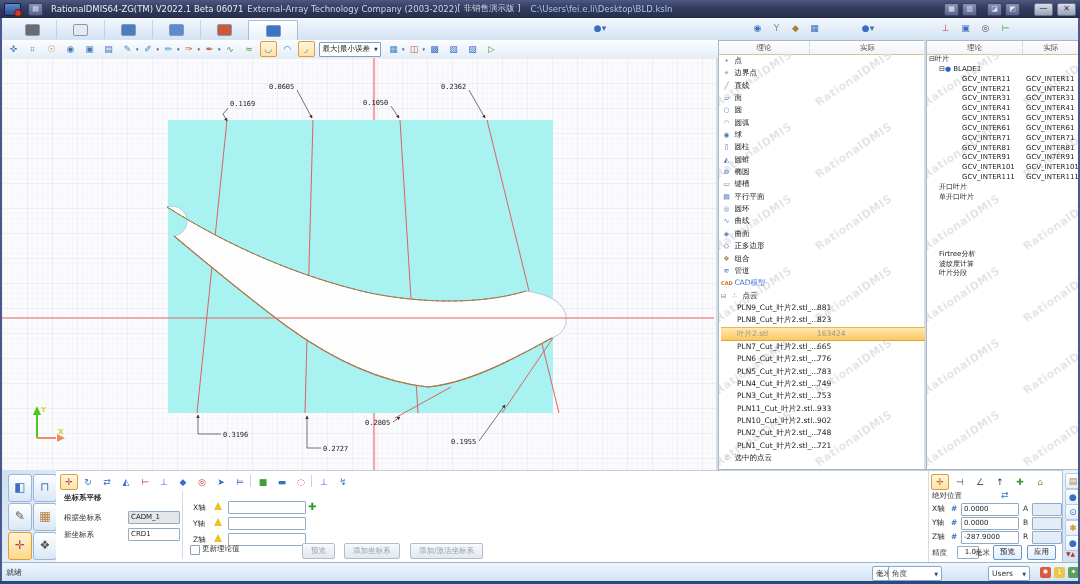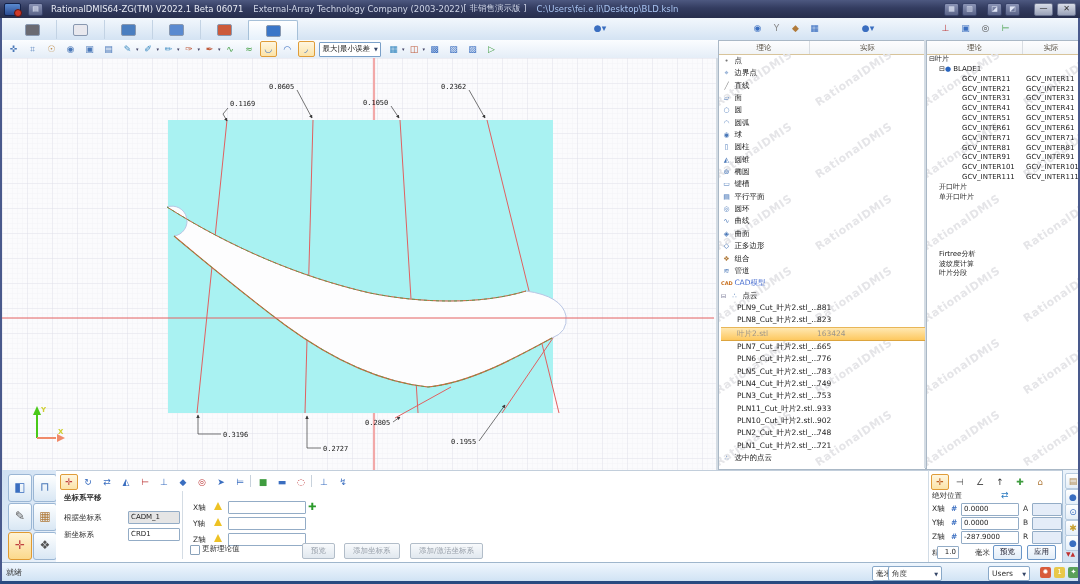--- a/index.html
+++ b/index.html
@@ -92,21 +92,21 @@
   .sideR{left:1078px;top:18px;width:2px;height:563px;background:#49598c}
   .split{background:#d4dce4}
 </style>
 </head>
 <body>
 
 <div class="abs titlebar">
   <div class="appico"></div>
   <div class="tb-mini">▤</div>
   <span style="margin-left:8px">RationalDMIS64-ZG(TM) V2022.1 Beta 06071</span>
-  <span style="margin-left:10px;color:#cfd5e6">External-Array Technology Company (2003-2022)</span>
+  <span style="margin-left:4px;color:#cfd5e6">External-Array Technology Company (2003-2022)</span>
   <span style="margin-left:0;color:#cfd5e6">[ 非销售演示版 ]</span>
   <span class="path">C:\Users\fei.e.li\Desktop\BLD.ksln</span>
   <div style="flex:1"></div>
   <div class="tb-mini">▦</div>
   <div class="tb-mini">▥</div>
   <div class="tb-mini" style="margin-left:10px">◪</div>
   <div class="tb-mini">◩</div>
   <div class="winbtn" style="margin-left:14px">—</div>
   <div class="winbtn" style="margin-right:4px">✕</div>
 </div>
@@ -436,21 +436,21 @@
       <div class="finput" style="left: 32px; top: 46px; width: 52px;">0.0000</div>
       <div class="flabel" style="left: 94px; top: 47px;">B</div>
       <div class="finput ro" style="left: 103px; top: 46px; width: 24px; background: rgb(228, 236, 248);"></div>
       <div class="flabel" style="left: 3px; top: 61px;">Z轴</div>
       <div class="flabel" style="left: 22px; top: 61px; color: rgb(58, 110, 192); font-weight: bold;">#</div>
       <div class="finput" style="left: 32px; top: 60px; width: 52px;">-287.9000</div>
       <div class="flabel" style="left: 94px; top: 61px;">R</div>
       <div class="finput ro" style="left: 103px; top: 60px; width: 24px; background: rgb(228, 236, 248);"></div>
     </div>
   <div class="flabel" style="left:3px;top:77px">精度</div>
-  <div class="finput" style="left:8px;top:75px;width:16px;text-align:right">1.0</div>
+  <div class="finput" style="left:28px;top:75px;width:16px;text-align:right">1.0</div>
   <div class="flabel" style="left:46px;top:77px">毫米</div>
   <div class="bbtn" style="left:64px;top:74px">预览</div>
   <div class="bbtn" style="left:98px;top:74px">应用</div>
 </div>
 
 <div class="abs vstrip">
   <div id="vsIcons">
       <div class="vsic" style="top: 3px; color: rgb(176, 138, 80);">▤</div>
       <div class="vsic" style="top: 18.5px; color: rgb(58, 110, 192);">●</div>
       <div class="vsic" style="top: 34px; color: rgb(58, 110, 192);">⊙</div>

